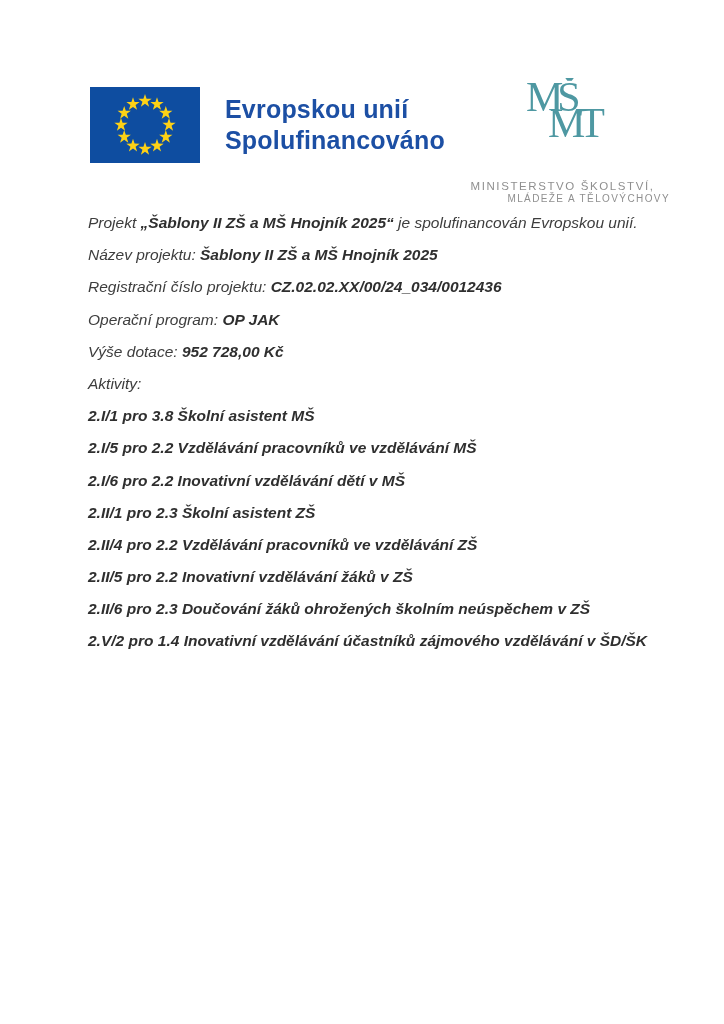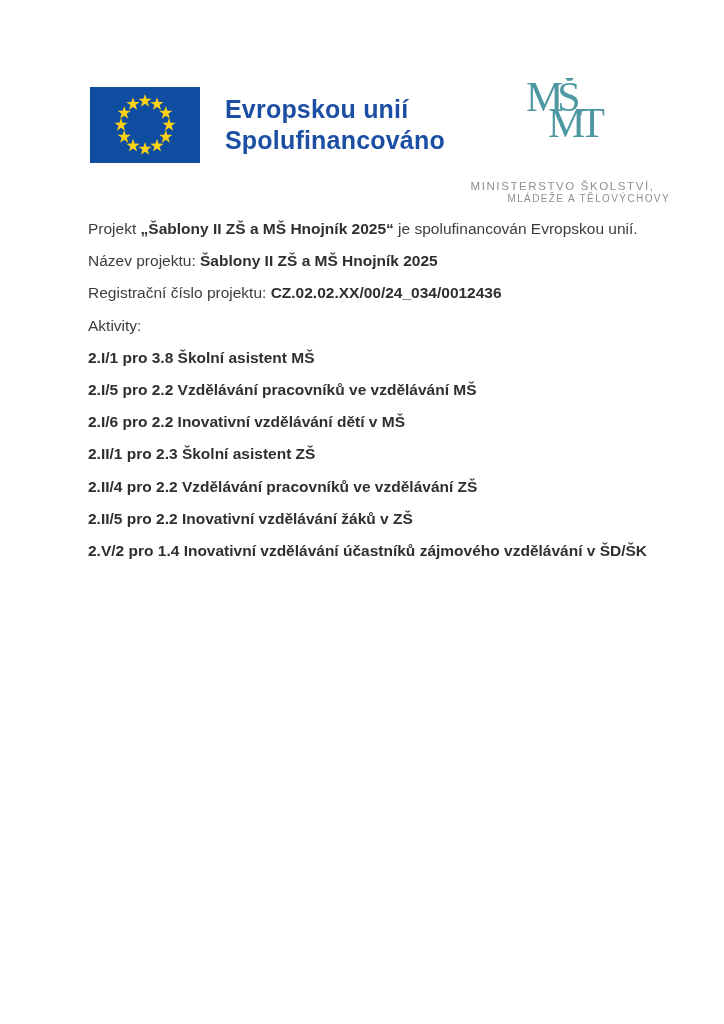--- a/index.html
+++ b/index.html
@@ -30,21 +30,21 @@
     white-space: nowrap;
     margin-top: 40px;
   }
   .ministry-line2 {
     font-size: 10px; letter-spacing: 1.4px; line-height: 12px;
     white-space: nowrap;
     text-align: right;
   }
 
   
-  .content { position: absolute; left: 88px; top: 218px; width: 560px; }
+  .content { position: absolute; left: 88px; top: 212px; width: 560px; font-style: italic; }
   .line { font-size: 15.5px; line-height: 21px; margin-bottom: 11.2px; white-space: nowrap; }
   .line b, .line .bold { font-weight: 700; color: #2f2f2f; }
   .activity { font-weight: 700; color: #2f2f2f; }
 </style>
 </head>
 <body>
 
 <div class="header">
 
   <div class="eu-logo">
@@ -85,26 +85,29 @@
 </div>
 
 <div class="content">
 
   <div class="line"><span>Projekt </span><span class="bold">„Šablony II ZŠ a MŠ Hnojník 2025“</span><span> je spolufinancován Evropskou unií.</span></div>
 
   <div class="line"><span>Název projektu: </span><span class="bold">Šablony II ZŠ a MŠ Hnojník 2025</span></div>
 
   <div class="line"><span>Registrační číslo projektu: </span><span class="bold">CZ.02.02.XX/00/24_034/0012436</span></div>
 
+  <div class="line"><span>Operační program: </span><span class="bold">OP JAK</span></div>
 
 
+  <div class="line"><span>Výše dotace: </span><span class="bold">952 728,00 Kč</span></div>
 
   <div class="line">Aktivity:</div>
 
   <div class="line activity">2.I/1 pro 3.8 Školní asistent MŠ</div>
   <div class="line activity">2.I/5 pro 2.2 Vzdělávání pracovníků ve vzdělávání MŠ</div>
   <div class="line activity">2.I/6 pro 2.2 Inovativní vzdělávání dětí v MŠ</div>
   <div class="line activity">2.II/1 pro 2.3 Školní asistent ZŠ</div>
   <div class="line activity">2.II/4 pro 2.2 Vzdělávání pracovníků ve vzdělávání ZŠ</div>
   <div class="line activity">2.II/5 pro 2.2 Inovativní vzdělávání žáků v ZŠ</div>
+  <div class="line activity">2.II/6 pro 2.3 Doučování žáků ohrožených školním neúspěchem v ZŠ</div>
   <div class="line activity">2.V/2 pro 1.4 Inovativní vzdělávání účastníků zájmového vzdělávání v ŠD/ŠK</div>
 
 </div>
 
 </body></html>

